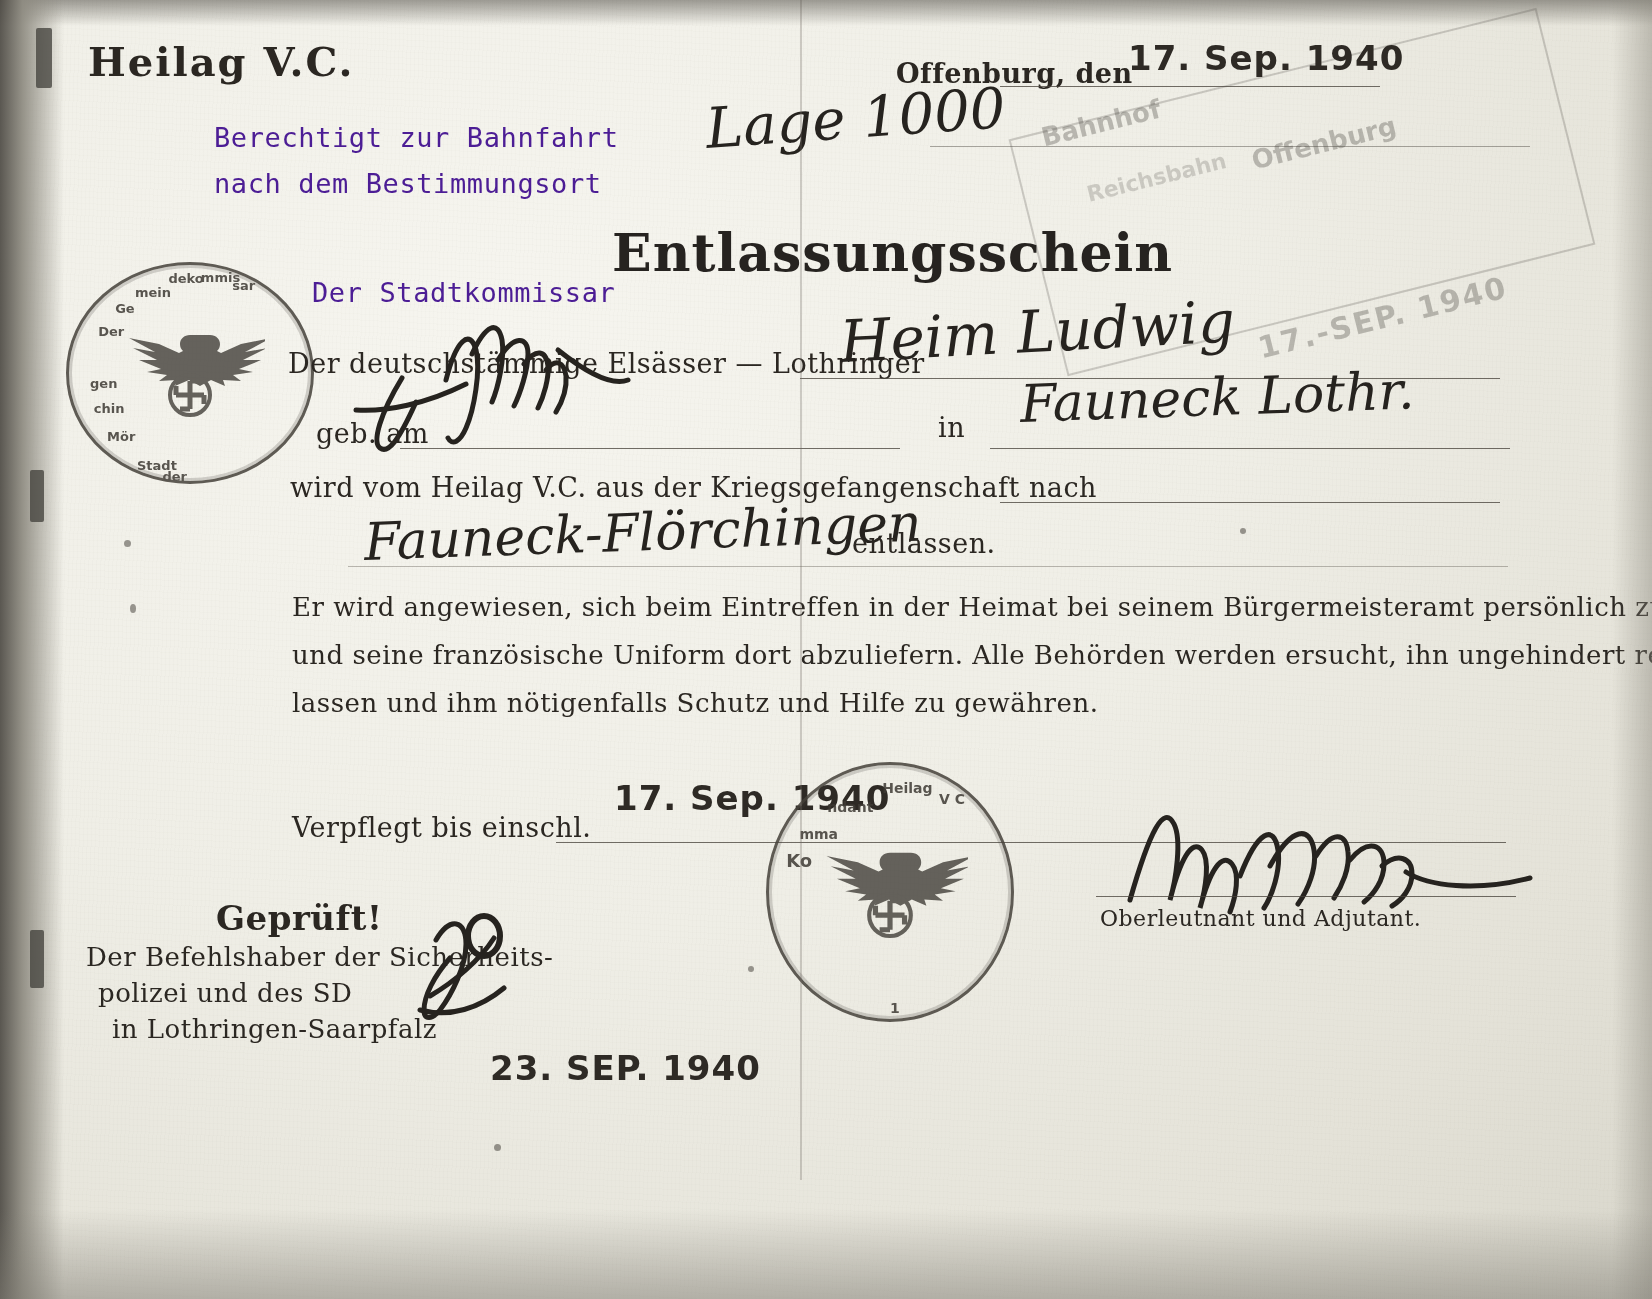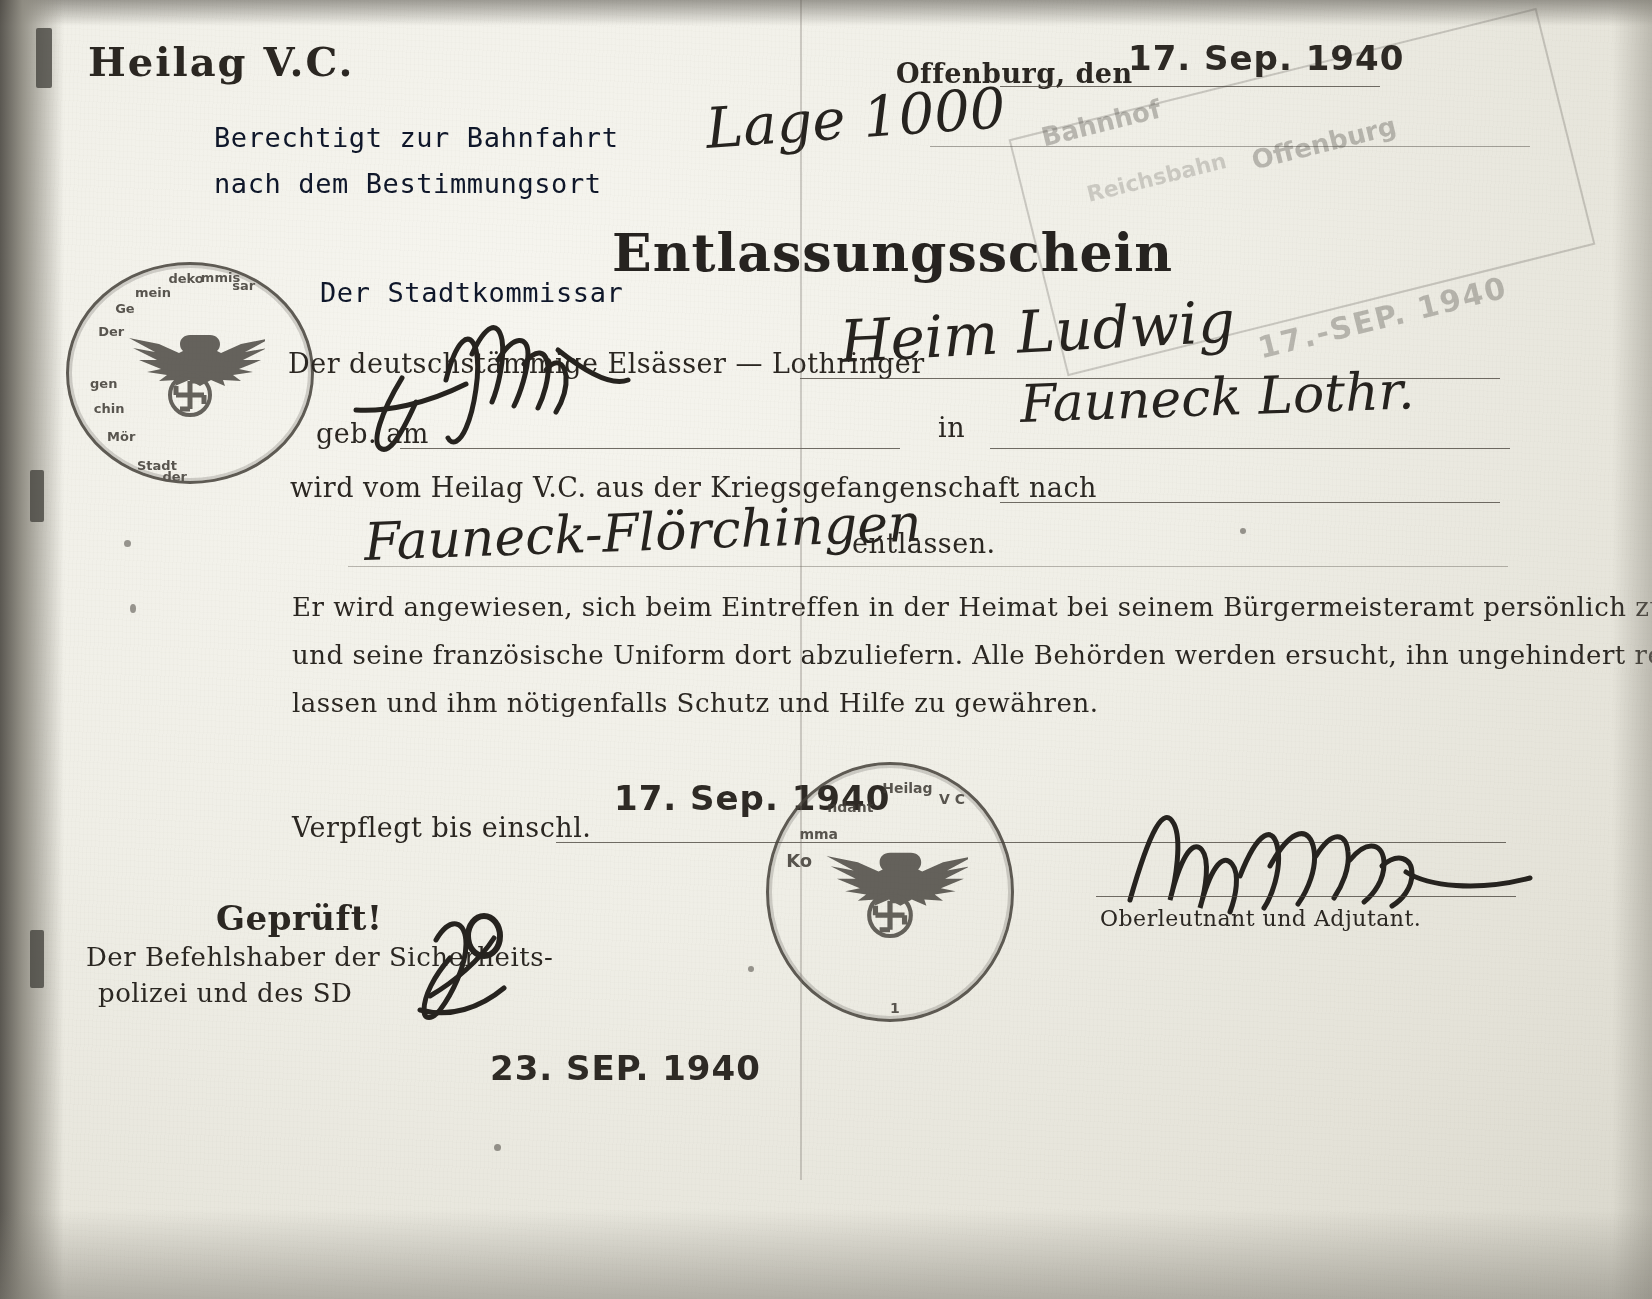--- a/index.html
+++ b/index.html
@@ -68,21 +68,21 @@
 
   
   .frak {
     font-family: "DejaVu Serif", serif;
     font-weight: 700;
     letter-spacing: .5px;
   }
   .type {
     font-family: "DejaVu Sans Mono", monospace;
     letter-spacing: .6px;
-    color: #0f172a;
+    color: #4c1d95;
   }
   .abs { position: absolute; white-space: nowrap; }
   .rule {
     position: absolute;
     border-bottom: 1.6px solid #4a453d;
     opacity: .78;
   }
   .hand {
     position: absolute;
     font-family: "DejaVu Serif", serif;
@@ -182,21 +182,21 @@
   </div>
 
   <div class="abs frak" style="left:88px; top:38px; font-size:40px; letter-spacing:2px;">Heilag V.C.</div>
 
   <div class="abs frak" style="left:896px; top:58px; font-size:27px;">Offenburg, den</div>
   <div class="rule" style="left:1000px; top:86px; width:380px;"></div>
   <div class="stamp-date" style="left:1128px; top:38px; font-size:34px; letter-spacing:1px;">17. Sep. 1940</div>
 
   <div class="abs type" style="left:214px; top:122px; font-size:27px;">Berechtigt zur Bahnfahrt</div>
   <div class="abs type" style="left:214px; top:168px; font-size:27px;">nach dem Bestimmungsort</div>
-  <div class="abs type" style="left:312px; top:277px; font-size:27px;margin-left:8px;">Der Stadtkommissar</div>
+  <div class="abs type" style="left:312px; top:277px; font-size:27px;">Der Stadtkommissar</div>
 
   <div class="hand" style="left:706px; top:96px; font-size:56px; transform:rotate(-4deg);">Lage 1000</div>
   <div class="rule" style="left:930px; top:146px; width:600px; opacity:.45;"></div>
 
   <div class="title-big" style="left:612px; top:222px; font-size:52px;">Entlassungsschein</div>
 
   <div class="round-stamp" style="left:66px; top:262px; width:242px; height:216px;">
     <div class="ring-text">
       <span style="transform: rotate(-62deg) translate(0,-104px) rotate(62deg); font-size:13px;">Der</span>
       <span style="transform: rotate(-46deg) translate(0,-104px) rotate(46deg); font-size:13px;">Ge</span>
@@ -287,20 +287,21 @@
       <path d="M272 86c16-14 30-8 30 8 0 14-10 26-20 32"></path>
       <path d="M296 92c22 14 70 20 124 6"></path>
     </g>
   </svg>
   <div class="rule" style="left:1096px; top:896px; width:420px;"></div>
   <div class="abs frak" style="left:1100px; top:906px; font-size:22px; font-weight:400;">Oberleutnant und Adjutant.</div>
 
   <div class="abs frak" style="left:216px; top:898px; font-size:34px;">Geprüft!</div>
   <div class="abs frak" style="left:86px; top:942px; font-size:26px; font-weight:400;">Der Befehlshaber der Sicherheits-</div>
   <div class="abs frak" style="left:98px; top:978px; font-size:26px; font-weight:400;">polizei und des SD</div>
+  <div class="abs frak" style="left:112px; top:1014px; font-size:26px; font-weight:400;">in Lothringen-Saarpfalz</div>
   <div class="stamp-date" style="left:490px; top:1048px; font-size:34px; letter-spacing:1px;">23. SEP. 1940</div>
 
   <svg class="abs" style="left:400px; top:900px;" width="220" height="140" viewBox="0 0 220 140">
     <g fill="none" stroke="#26231f" stroke-width="5" stroke-linecap="round">
       <path d="M36 40c14-24 30-20 30 4 0 22-14 50-26 66-8 10-16 10-16 0 0-14 10-34 26-52"></path>
       <path d="M30 96c24-14 50-36 64-58"></path>
       <ellipse cx="84" cy="36" rx="16" ry="20" stroke-width="6"></ellipse>
       <path d="M20 110c30 8 60-2 84-22"></path>
     </g>
   </svg>

